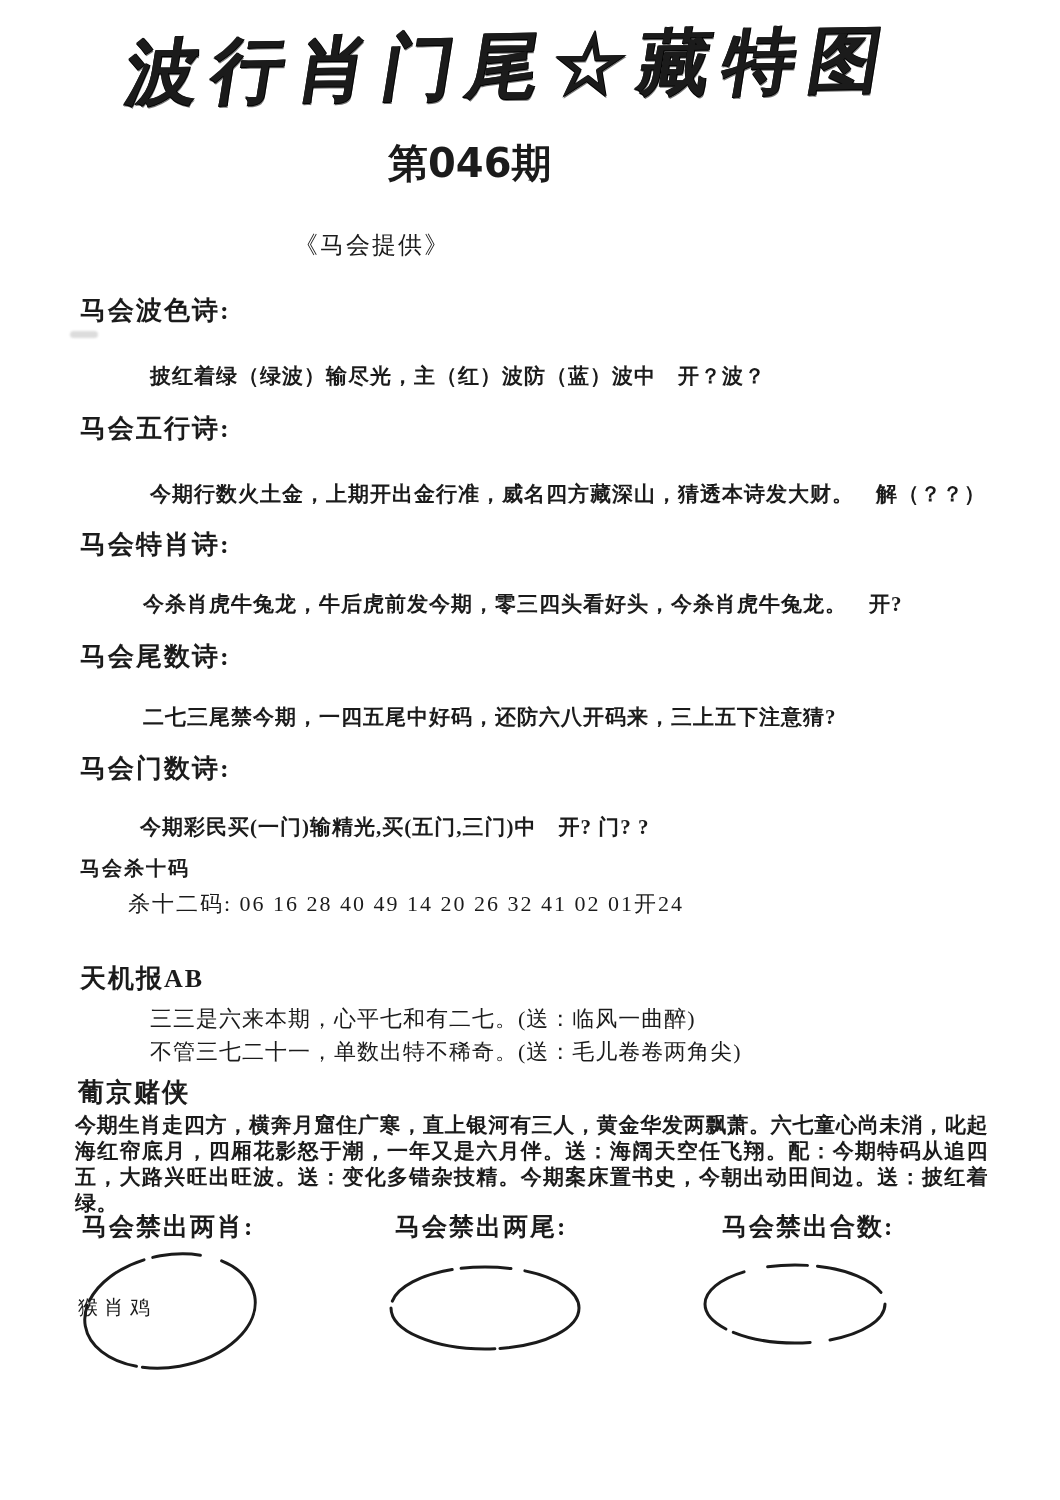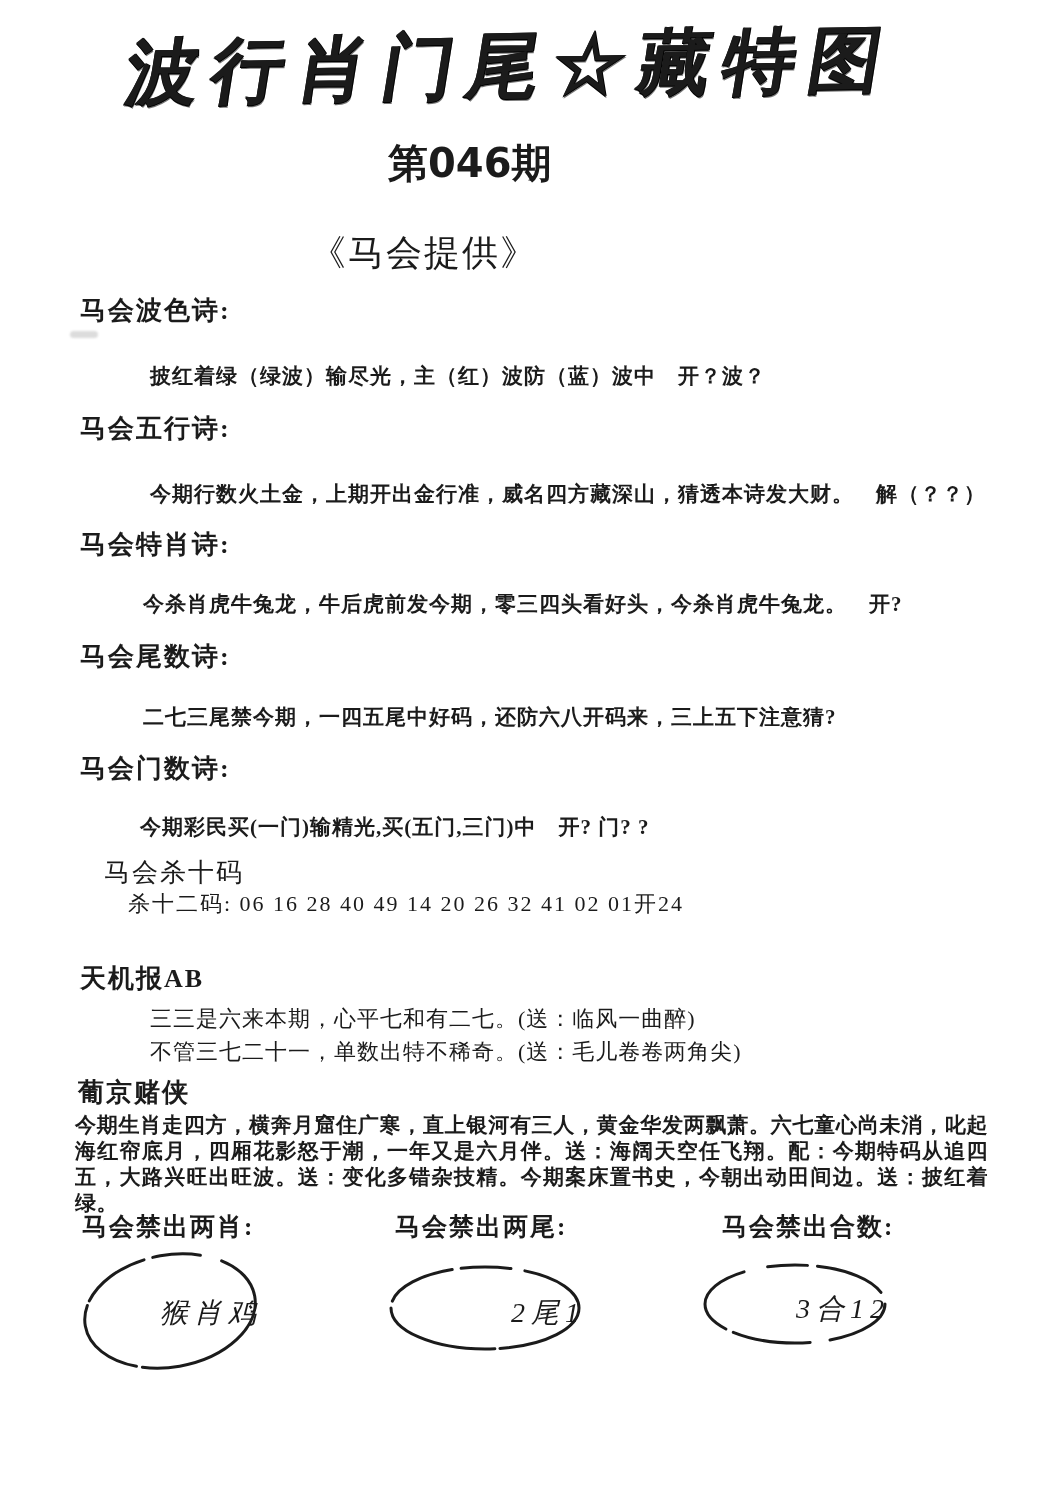--- a/index.html
+++ b/index.html
@@ -20,42 +20,42 @@
     transform: skewX(-10deg) rotate(-1deg);
     text-shadow: 1px 0 0 #000, 0 1px 0 #000, 1px 2px 0 rgba(0,0,0,.55);
     font-family: "DejaVu Serif", "Liberation Serif", serif;
   }
   .issue {
     left: 366px; top: 136px;
     font-size: 40px; font-weight: 600;
     font-family: "DejaVu Sans", "Liberation Sans", sans-serif;
     margin-left: 22px;
   }
-  .provider { left: 294px; top: 229px; font-size: 36px; font-weight: 500; letter-spacing: 2px; margin-left: 16px; }
+  .provider { left: 294px; top: 229px; font-size: 24px; font-weight: 500; letter-spacing: 2px; }
 
   .sec-heading { left: 80px; font-size: 26px; font-weight: 600; letter-spacing: 2px; }
   .poem { font-size: 21px; font-weight: 600; letter-spacing: 1px; }
 
-  .kill-heading { left: 80px; top: 855px; font-size: 26px; font-weight: 400; letter-spacing: 2px; margin-left: 24px; }
+  .kill-heading { left: 80px; top: 855px; font-size: 20px; font-weight: 700; letter-spacing: 2px; }
   .kill-line { left: 128px; top: 889px; font-size: 22px; font-weight: 500; letter-spacing: 2px; }
 
   .tianji-line { left: 150px; font-size: 22px; font-weight: 400; letter-spacing: 1px; }
 
   .pujing-text {
     left: 75px; top: 1112px; width: 913px;
     font-size: 21px; font-weight: 700; line-height: 26px;
     text-align: justify; white-space: normal; letter-spacing: .5px;
   }
 
   .forb-heading { top: 1210px; font-size: 25px; font-weight: 700; letter-spacing: 2px; }
   .oval-wrap { position: absolute; }
   .oval-wrap svg { display: block; }
   .oval-value {
-    position: absolute; width: 100%; text-align: right;
-    font-size: 28px; font-weight: 500; letter-spacing: 6px; font-style: italic;
+    position: absolute; width: 100%; text-align: left;
+    font-size: 20px; font-weight: 500; letter-spacing: 6px;
   }
   .smudge {
     position: absolute; left: 70px; top: 331px; width: 28px; height: 7px;
     background: #dcdcdc; border-radius: 4px; filter: blur(1px);
   }
 </style>
 </head>
 <body>
 
 <h1 class="abs main-title">波行肖门尾☆藏特图</h1>
@@ -97,21 +97,19 @@
   <svg width="184" height="126" viewBox="0 0 184 126">
     <ellipse cx="92" cy="61" rx="86" ry="56" fill="none" stroke="#1b1b1b" stroke-width="3" stroke-linecap="round" stroke-dasharray="150 6 90 5 70 9 48 22" transform="rotate(-10 92 61)"></ellipse>
   </svg>
   <div class="oval-value" style="top:44px">猴肖鸡</div>
 </div>
 
 <div class="oval-wrap" style="left:385px;top:1262px;width:200px;height:92px">
   <svg width="200" height="92" viewBox="0 0 200 92">
     <ellipse cx="100" cy="46" rx="94" ry="41" fill="none" stroke="#1b1b1b" stroke-width="3" stroke-linecap="round" stroke-dasharray="95 5 120 7 70 9 50 14"></ellipse>
   </svg>
-  <div class="oval-value" style="top:32px">2尾1</div>
 </div>
 
 <div class="oval-wrap" style="left:700px;top:1260px;width:190px;height:88px">
   <svg width="190" height="88" viewBox="0 0 190 88">
     <ellipse cx="95" cy="44" rx="90" ry="39" fill="none" stroke="#1b1b1b" stroke-width="3" stroke-linecap="round" stroke-dasharray="70 20 78 8 88 24 40 10"></ellipse>
   </svg>
-  <div class="oval-value" style="top:30px">3合12</div>
 </div>
 
 </body></html>

